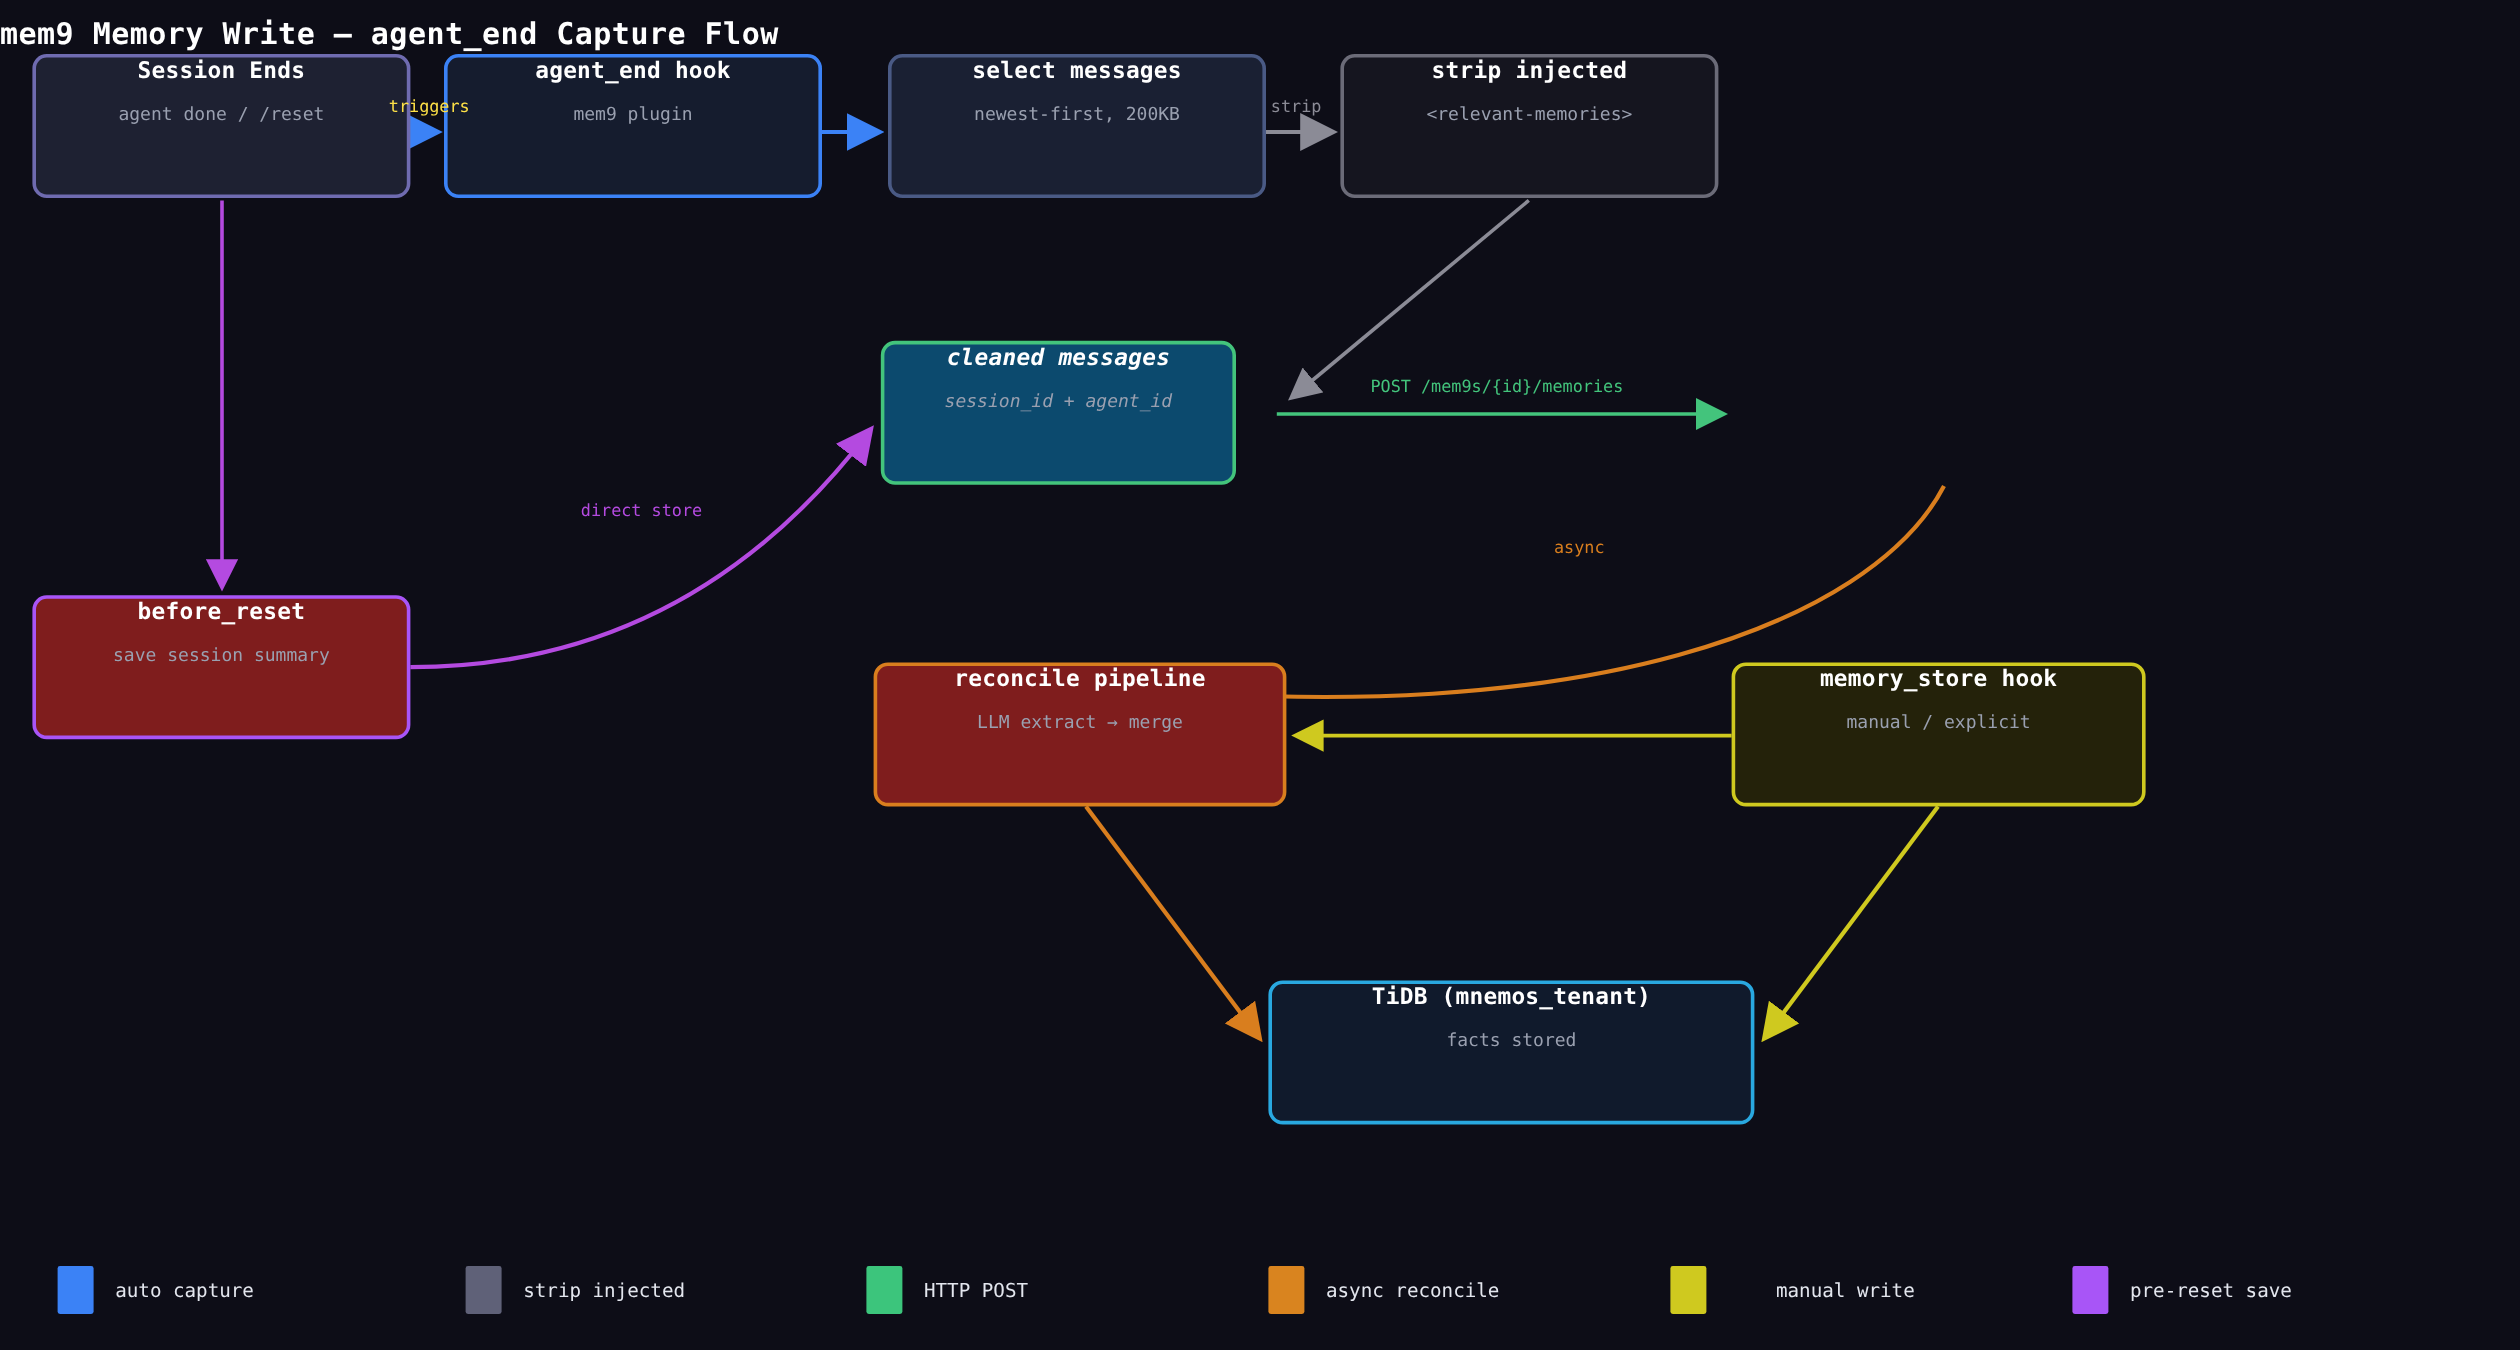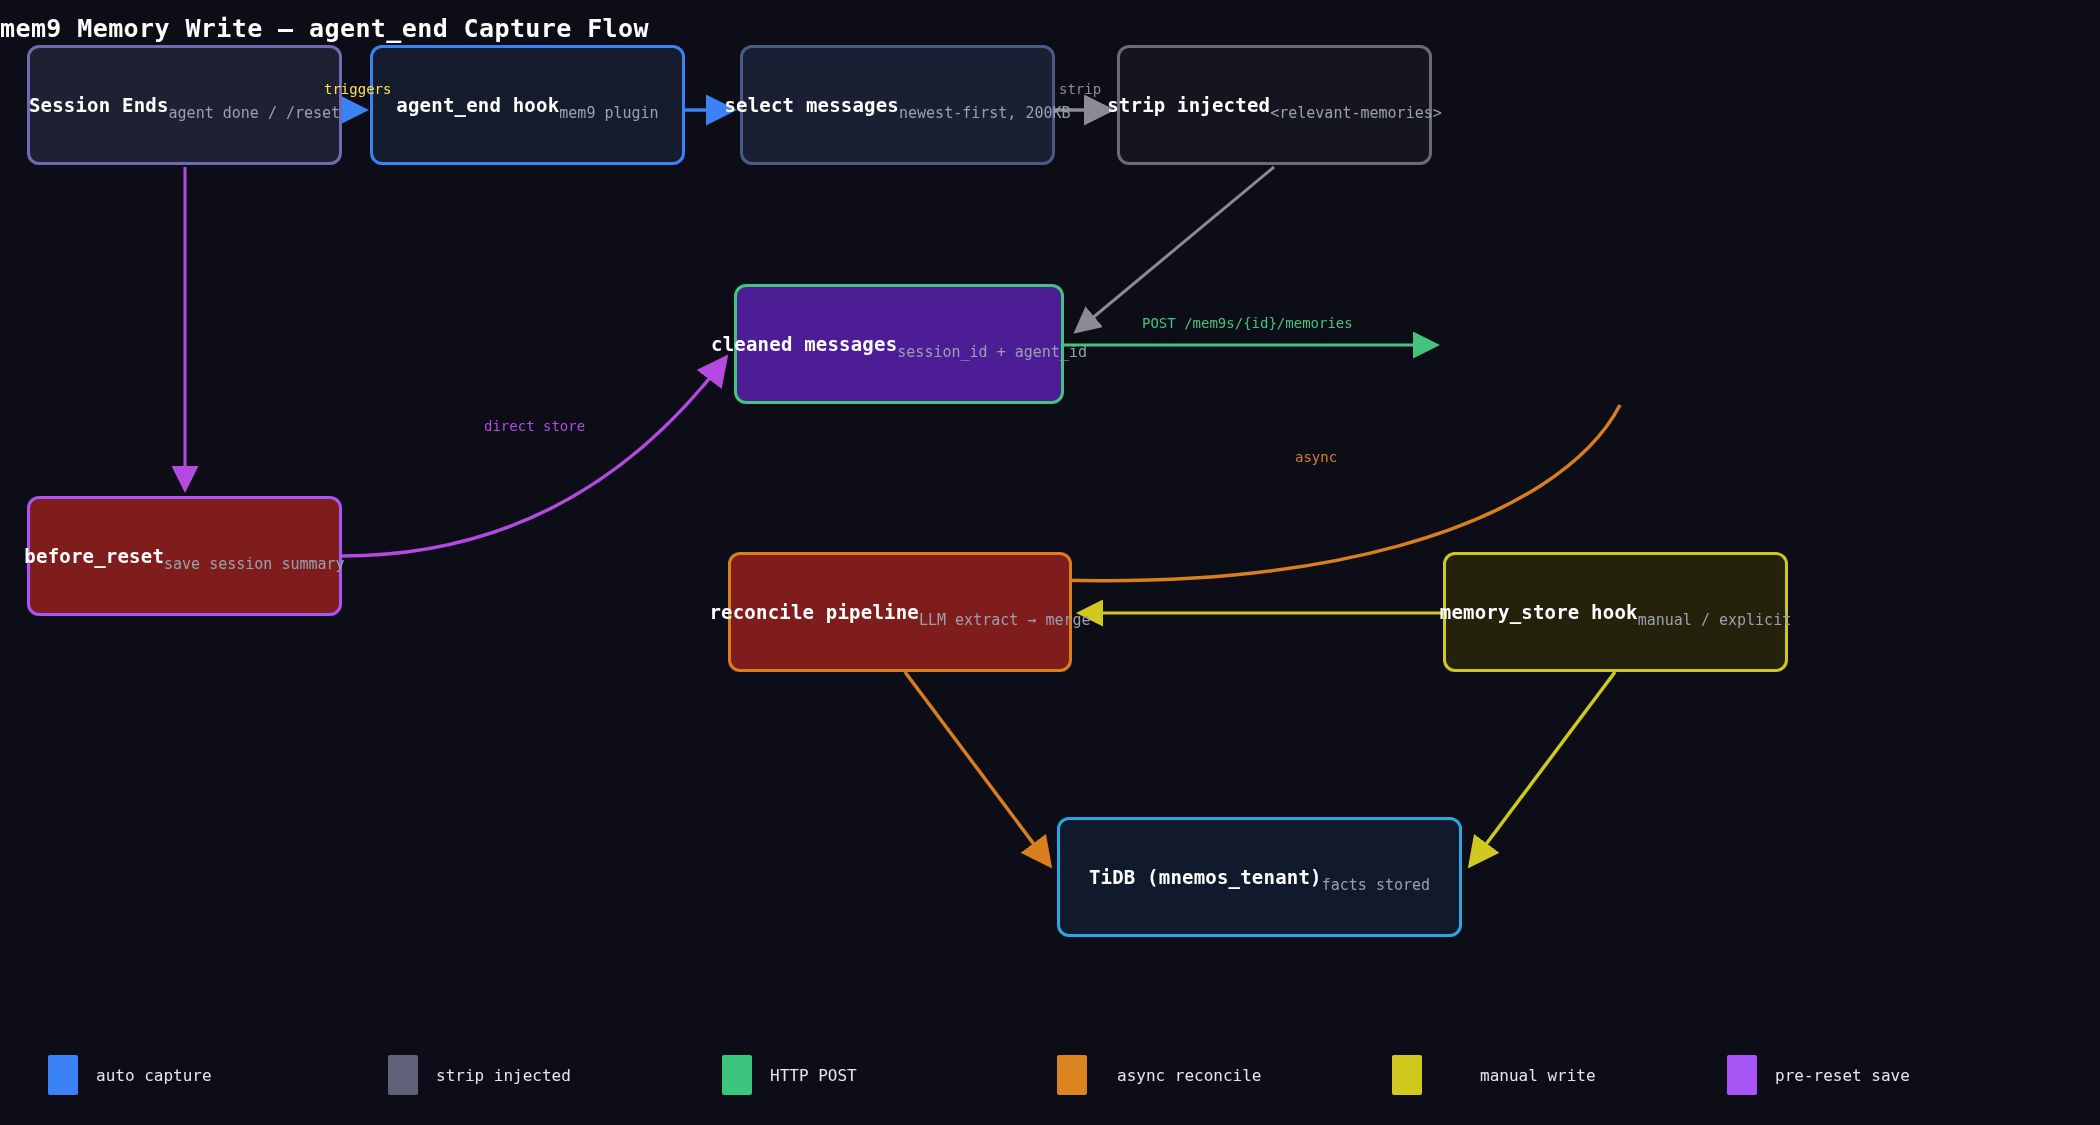--- a/index.html
+++ b/index.html
@@ -33,22 +33,22 @@
     letter-spacing: 0.4px;
     font-family: "DejaVu Sans Mono", "Liberation Mono", monospace;
   }
   .node {
     position: absolute;
     box-sizing: border-box;
     border-radius: 12px;
     border-style: solid;
     border-width: 3px;
     display: flex;
+    flex-direction: column;
     align-items: center;
-    justify-content: center;
     z-index: 3;
   }
   .node .n-title {
     color: #ffffff;
     font-weight: bold;
     font-size: 19px;
     letter-spacing: 0.2px;
     white-space: nowrap;
   }
   .node .n-sub {
@@ -154,21 +154,21 @@
   <div class="node" id="n-select_messages" style="left: 740px; top: 45px; width: 315px; height: 120px; border-color: rgb(74, 90, 133); background: rgb(26, 32, 51);">
     <div class="n-title">select messages</div>
     <div class="n-sub">newest-first, 200KB</div>
   </div>
 
   <div class="node" id="n-strip_injected" style="left: 1117px; top: 45px; width: 315px; height: 120px; border-color: rgb(107, 107, 120); background: rgb(21, 21, 31);">
     <div class="n-title">strip injected</div>
     <div class="n-sub">&lt;relevant-memories&gt;</div>
   </div>
 
-  <div class="node" id="n-cleaned_messages" style="left: 734px; top: 284px; width: 330px; height: 120px; border-color: rgb(67, 196, 124); background: #4c1d95;">
+  <div class="node" id="n-cleaned_messages" style="left: 734px; top: 284px; width: 296px; height: 120px; border-color: rgb(67, 196, 124); background: #0c4a6e; font-style: italic;">
     <div class="n-title">cleaned messages</div>
     <div class="n-sub">session_id + agent_id</div>
   </div>
 
 
   <div class="node" id="n-before_reset" style="left: 27px; top: 496px; width: 315px; height: 120px; border-color: rgb(168, 85, 247); background: #7f1d1d;">
     <div class="n-title">before_reset</div>
     <div class="n-sub">save session summary</div>
   </div>
 
@@ -199,21 +199,21 @@
       <div class="legend-text">auto capture</div>
     </div>
     <div class="legend-item" id="lg-1" style="left: 388px; top: 0px;">
       <div class="legend-swatch" style="background: rgb(95, 97, 120);"></div>
       <div class="legend-text">strip injected</div>
     </div>
     <div class="legend-item" id="lg-2" style="left: 722px; top: 0px;">
       <div class="legend-swatch" style="background: rgb(60, 197, 124);"></div>
       <div class="legend-text">HTTP POST</div>
     </div>
-    <div class="legend-item" id="lg-3" style="left: 1057px; top: 0px; gap: 12px;">
+    <div class="legend-item" id="lg-3" style="left: 1057px; top: 0px;">
       <div class="legend-swatch" style="background: rgb(217, 132, 31);"></div>
       <div class="legend-text">async reconcile</div>
     </div>
     <div class="legend-item" id="lg-4" style="left: 1392px; top: 0px; gap: 40px;">
       <div class="legend-swatch" style="background: rgb(207, 201, 31);"></div>
       <div class="legend-text">manual write</div>
     </div>
     <div class="legend-item" id="lg-5" style="left: 1727px; top: 0px; text-align: right;">
       <div class="legend-swatch" style="background: rgb(168, 85, 247);"></div>
       <div class="legend-text">pre-reset save</div>

